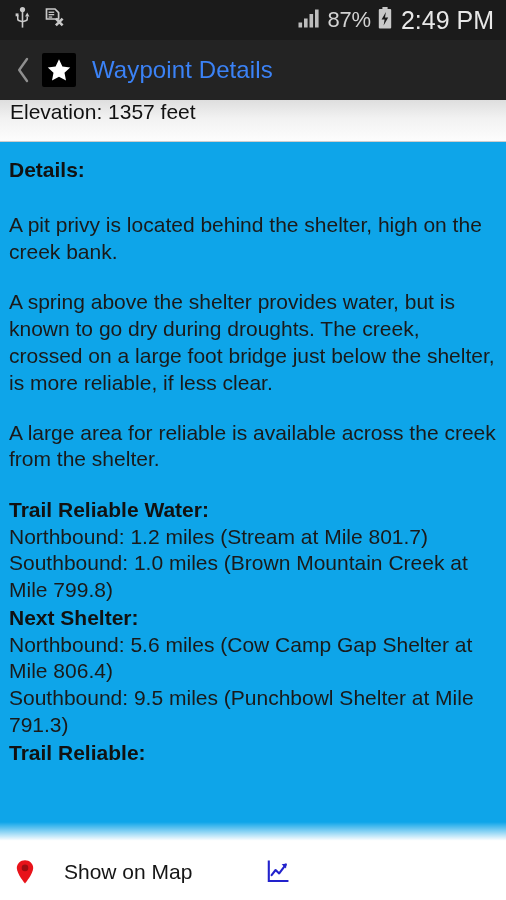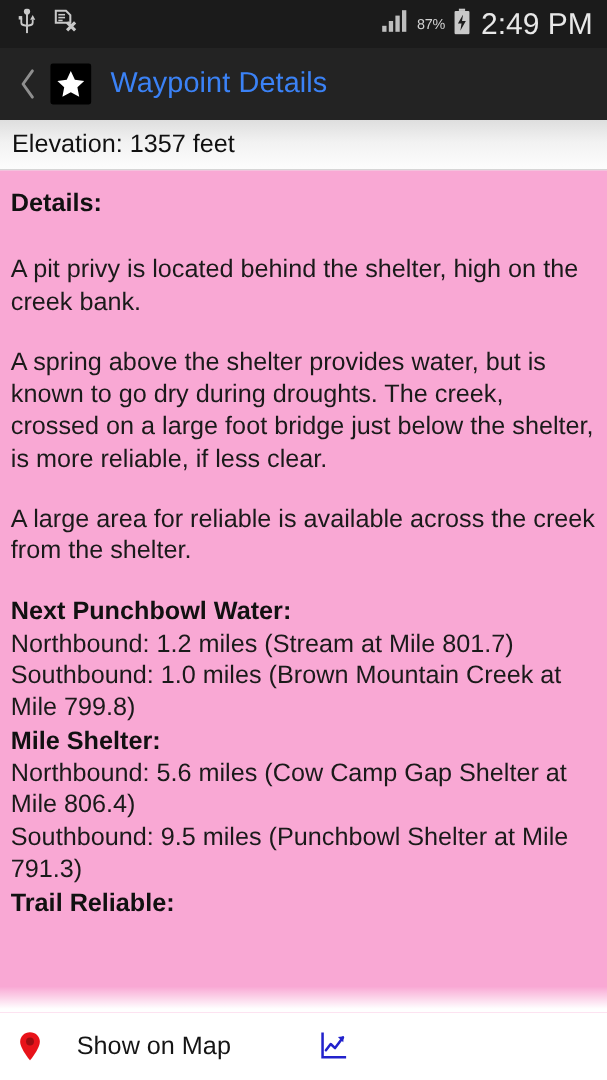--- a/index.html
+++ b/index.html
@@ -40,21 +40,21 @@
     gap: 14px;
   }
   .status-right {
     margin-left: auto;
     display: flex;
     align-items: center;
     gap: 7px;
   }
   .status-icon { display: block; }
   .battery-pct {
-    font-size: 12px;
+    font-size: 22px;
     color: #d2d2d2;
     letter-spacing: -0.2px;
   }
   .clock {
     font-size: 25px;
     color: #e8e8e8;
     letter-spacing: 0px;
     margin-left: 2px;
   }
 
@@ -95,37 +95,36 @@
     white-space: nowrap;
   }
 
   
   .elevation-strip {
     flex: 0 0 42px;
     height: 42px;
     background: linear-gradient(to bottom, #dedede 0%, #f2f2f2 45%, #fdfdfd 100%);
     border-bottom: 1px solid #cdcdcd;
     display: flex;
-    align-items: center;
     padding-left: 10px;
     box-sizing: border-box;
   }
   .elevation-text {
     font-size: 21px;
     color: #111111;
     white-space: nowrap;
   }
 
   
   .content {
     flex: 1 1 auto;
     overflow: hidden;
     padding: 14px 9px 0 9px;
     box-sizing: border-box;
-    background: #f9a8d4;
+    background: #0ea5e9;
     position: relative;
   }
   .content p,
   .content h3 {
     margin: 0;
     padding: 0;
   }
   .sec-head {
     font-size: 21px;
     font-weight: bold;
@@ -263,25 +262,25 @@
     <h3 class="sec-head">Details:</h3>
     <div class="gap-sm"></div>
     <div class="gap"></div>
     <p class="para">A pit privy is located behind the shelter, high on the creek bank.</p>
     <div class="gap"></div>
     <p class="para">A spring above the shelter provides water, but is known to go dry during droughts. The creek, crossed on a large foot bridge just below the shelter, is more reliable, if less clear.</p>
     <div class="gap"></div>
     <p class="para">A large area for reliable is available across the creek from the shelter.</p>
     <div class="gap"></div>
 
-    <h3 class="sec-head">Next Punchbowl Water:</h3>
+    <h3 class="sec-head">Trail Reliable Water:</h3>
     <p class="para">Northbound: 1.2 miles (Stream at Mile 801.7)</p>
     <p class="para">Southbound: 1.0 miles (Brown Mountain Creek at Mile 799.8)</p>
 
-    <h3 class="sec-head">Mile Shelter:</h3>
+    <h3 class="sec-head">Next Shelter:</h3>
     <p class="para">Northbound: 5.6 miles (Cow Camp Gap Shelter at Mile 806.4)</p>
     <p class="para">Southbound: 9.5 miles (Punchbowl Shelter at Mile 791.3)</p>
 
     <h3 class="sec-head">Trail Reliable:</h3>
 
     <div class="fade"></div>
   </div>
 
   <div class="bottom-bar">
 

